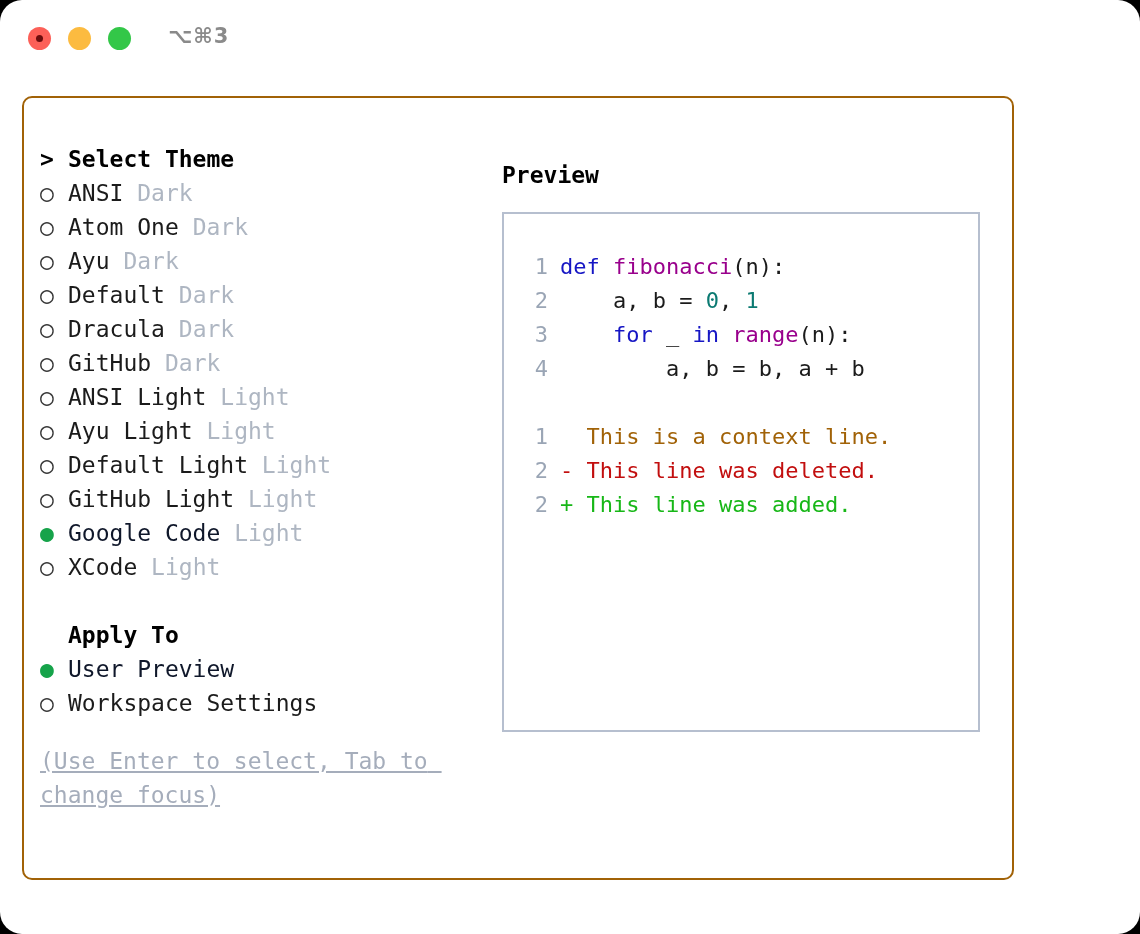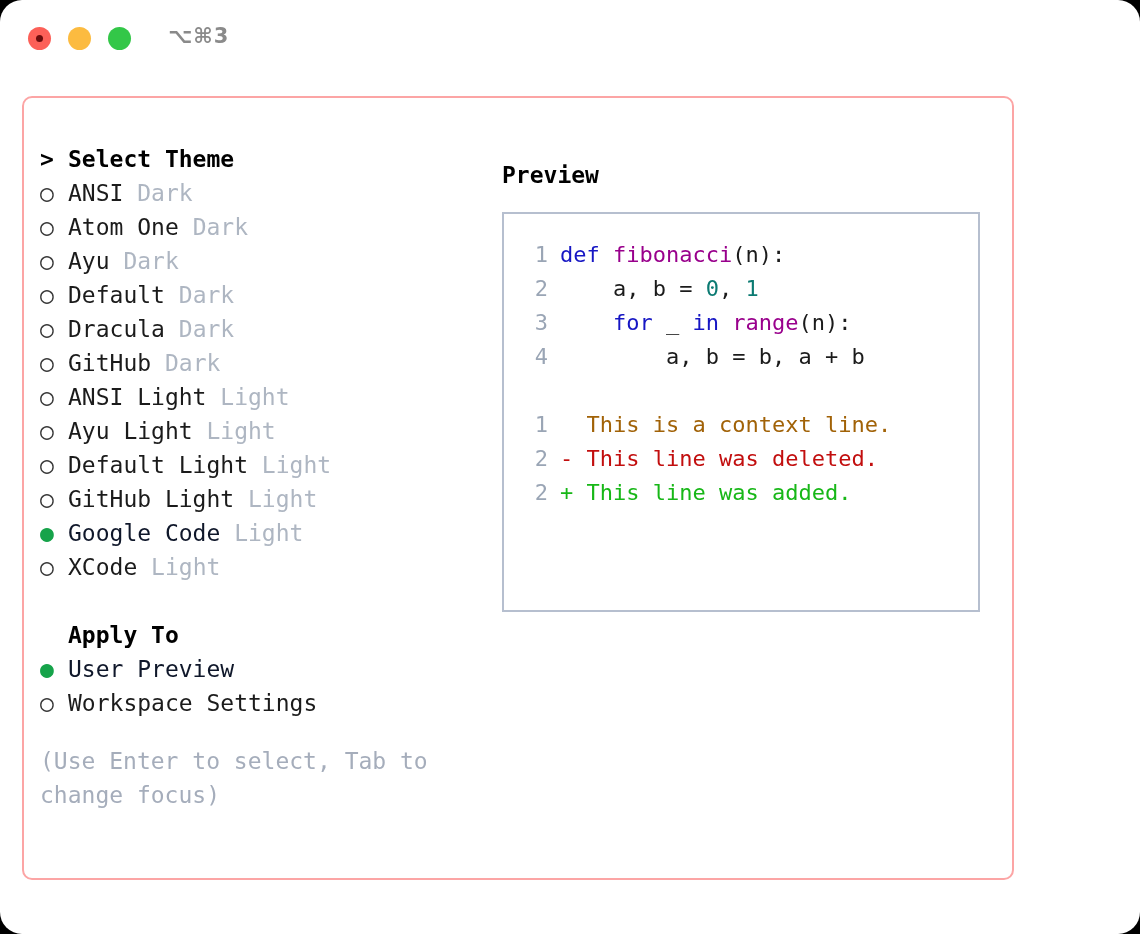--- a/index.html
+++ b/index.html
@@ -65,21 +65,21 @@
     white-space: pre;
   }
 
   
   #panel {
     position: absolute;
     left: 22px;
     top: 96px;
     width: 992px;
     height: 784px;
-    border: 2px solid #fca5a5;
+    border: 2px solid #a16207;
     border-radius: 10px;
     box-sizing: border-box;
     background: #ffffff;
   }
 
   
   #left-col {
     position: absolute;
     left: 16px;
     top: 44px;
@@ -111,44 +111,45 @@
   .label-name.sel{ color: #0f172a; }
   .label-kind    { color: #aeb6c2; }
   .spacer { height: 34px; }
   #hint {
     margin-top: 24px;
     font-size: 23px;
     line-height: 34px;
     color: #a5adbb;
     width: 420px;
     white-space: pre-wrap;
+    text-decoration: underline;
   }
 
   
   #right-col {
     position: absolute;
     left: 478px;
     top: 60px;
     width: 490px;
   }
   #preview-title {
     font-size: 23px;
     font-weight: bold;
     color: #000000;
     line-height: 34px;
     white-space: pre;
   }
   #preview-box {
     margin-top: 20px;
     width: 478px;
-    height: 400px;
+    height: 520px;
     border: 2px solid #b6bfcf;
     box-sizing: border-box;
     background: #ffffff;
-    padding: 24px 0 0 0;
+    padding: 36px 0 0 0;
     overflow: hidden;
   }
   .code-line {
     font-size: 22px;
     line-height: 34px;
     white-space: pre;
     padding-left: 18px;
   }
   .gutter {
     display: inline-block;

